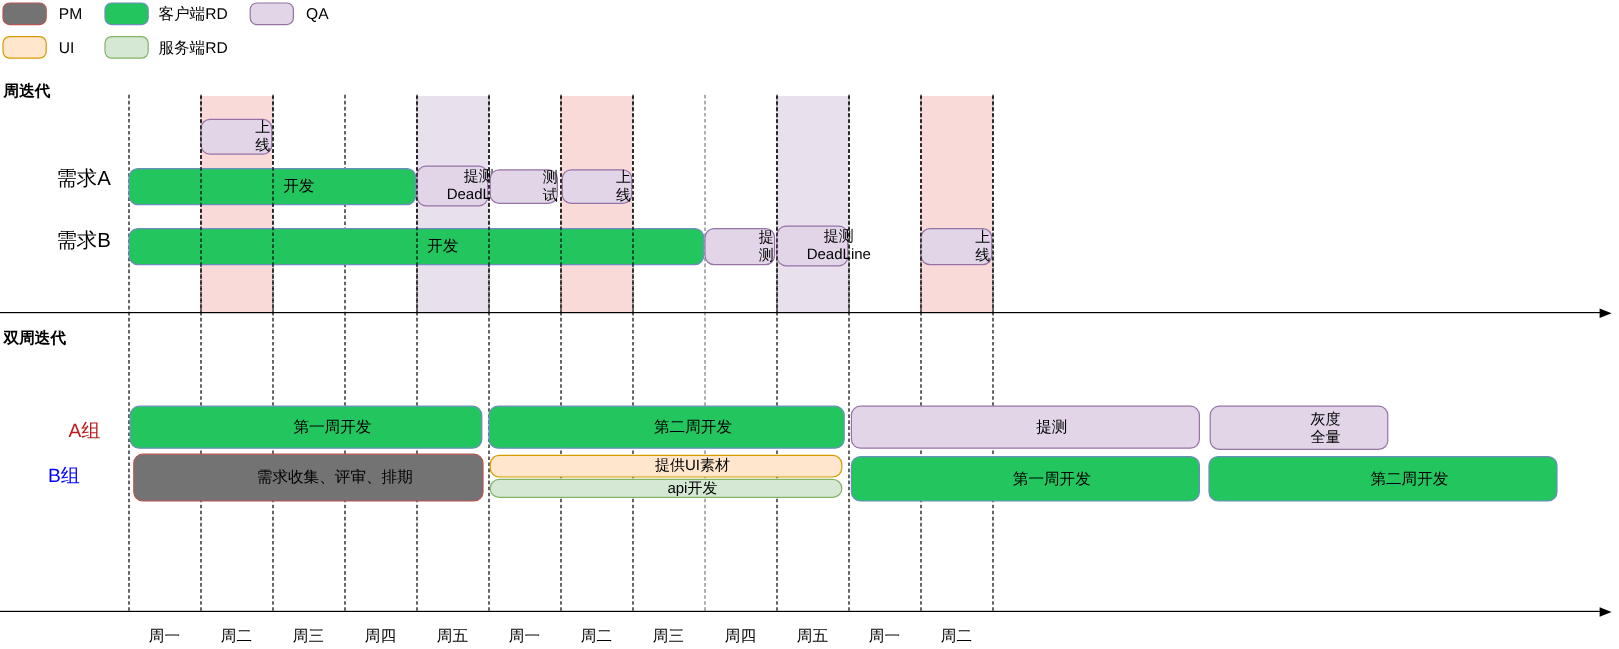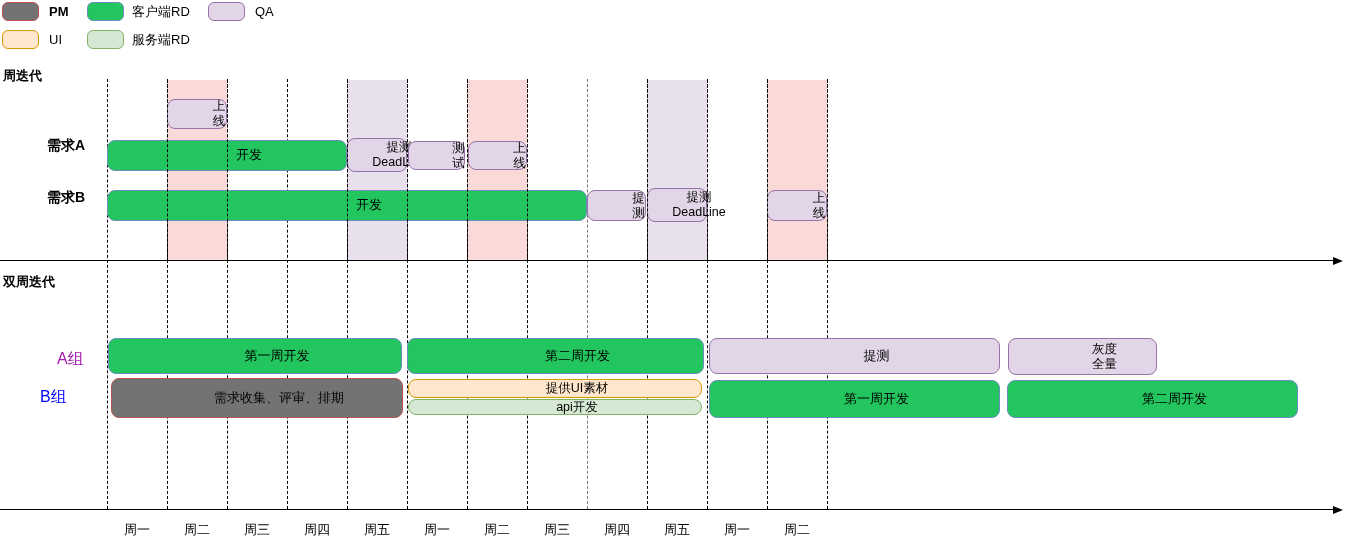--- a/index.html
+++ b/index.html
@@ -5,21 +5,21 @@
   html,body{margin:0;padding:0;background:#fff;}
   body{font-family:"Liberation Sans","DejaVu Sans",sans-serif;color:#000;}
   #canvas{position:relative;width:1349px;height:541px;background:#fff;overflow:hidden;}
 
   
   .swatch{position:absolute;width:37px;height:19px;border:1px solid;border-radius:6px;box-sizing:border-box;}
   .legend-label{position:absolute;font-size:13px;line-height:15px;}
 
   
   .section-title{position:absolute;font-size:13px;font-weight:bold;}
-  .row-label{position:absolute;font-size:14px;font-weight:bold;}
+  .row-label{position:absolute;font-size:17px;}
   .group-label{position:absolute;font-size:16px;}
 
   
   .grid-line{position:absolute;top:79px;height:430px;width:0;border-left:1px dashed #000;z-index:2;}
   .grid-line.gray{border-left:1px dashed #7a7a7a;}
   .band{position:absolute;top:80px;height:181px;z-index:1;}
   .band.pink{background:rgba(248,206,204,0.75);}
   .band.purple{background:rgba(225,213,231,0.75);}
   .band-edges{position:absolute;top:80px;height:181px;border-left:1px dashed #000;border-right:1px dashed #000;box-sizing:border-box;z-index:5;pointer-events:none;background:transparent;}
   .axis{position:absolute;left:0;height:0;border-top:1.4px solid #000;z-index:3;}
@@ -37,21 +37,21 @@
   
   .day-label{position:absolute;top:521px;width:60px;text-align:center;font-size:13px;}
 </style>
 </head>
 <body>
 
 <div id="canvas">
 
   <div>
     <div class="swatch c-pink" style="left:2px;top:2px;"></div>
-    <div class="legend-label" style="left:49px;top:4px;font-weight:bold;">PM</div>
+    <div class="legend-label" style="left:49px;top:4px;">PM</div>
     <div class="swatch c-blue" style="left:87px;top:2px;"></div>
     <div class="legend-label" style="left:132px;top:4px;">客户端RD</div>
     <div class="swatch c-purple" style="left:208px;top:2px;"></div>
     <div class="legend-label" style="left:255px;top:4px;">QA</div>
     <div class="swatch c-orange" style="left:2px;top:30px;"></div>
     <div class="legend-label" style="left:49px;top:32px;">UI</div>
     <div class="swatch c-green" style="left:87px;top:30px;"></div>
     <div class="legend-label" style="left:132px;top:32px;">服务端RD</div>
   </div>
 
@@ -94,21 +94,21 @@
   <div class="bar c-blue" style="left:107px;top:190px;width:480px;height:31px;">开发</div>
   <div class="bar c-purple sm" style="left:587px;top:190px;width:59px;height:31px;">提测</div>
   <div class="bar c-purple sm" style="left:647px;top:188px;width:60px;height:34px;">提测
 DeadLine</div>
   <div class="bar c-purple sm" style="left:767px;top:190px;width:60px;height:31px;">上线</div>
 
   <div class="axis" style="top:260px;width:1334px;"></div>
   <div class="axis-arrow" style="left:1333px;top:256.5px;"></div>
 
   <div class="section-title" style="left:3px;top:273px;">双周迭代</div>
-  <div class="group-label" style="left:57px;top:349px;color:#a21caf;">A组</div>
+  <div class="group-label" style="left:57px;top:349px;color:#b91c1c;">A组</div>
   <div class="group-label" style="left:40px;top:387px;color:#0000ff;">B组</div>
 
   <div class="bar c-blue" style="left:108px;top:338px;width:294px;height:36px;">第一周开发</div>
   <div class="bar c-blue" style="left:407px;top:338px;width:297px;height:36px;">第二周开发</div>
   <div class="bar c-purple" style="left:709px;top:338px;width:291px;height:36px;">提测</div>
   <div class="bar c-purple sm" style="left:1008px;top:338px;width:149px;height:37px;">灰度
 全量</div>
 
   <div class="bar c-pink" style="left:111px;top:378px;width:292px;height:40px;">需求收集、评审、排期</div>
   <div class="bar c-orange sm" style="left:408px;top:379px;width:294px;height:19px;">提供UI素材</div>

